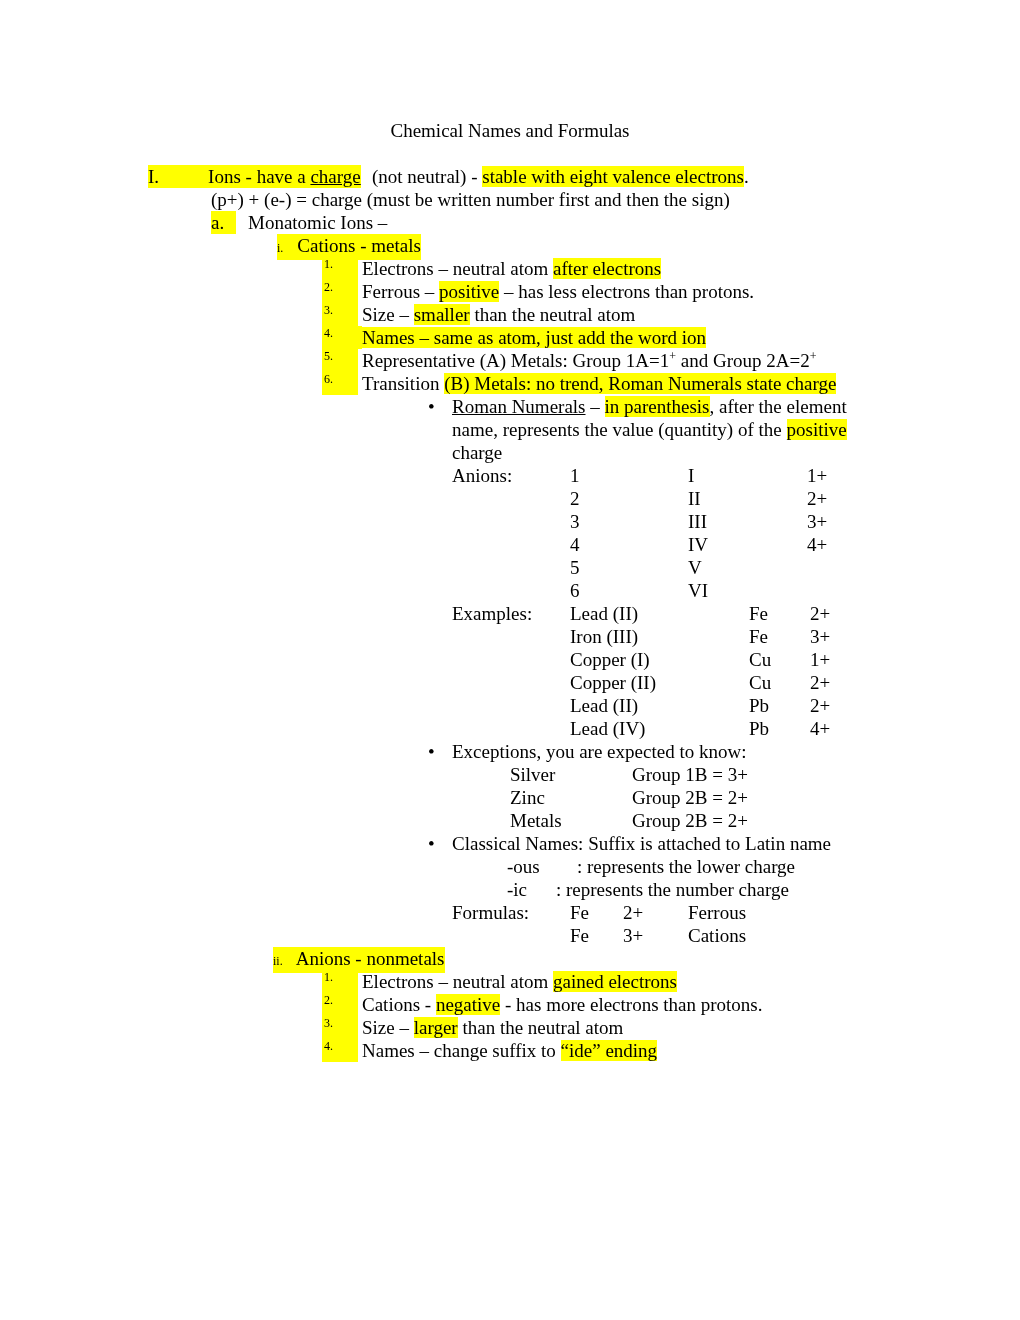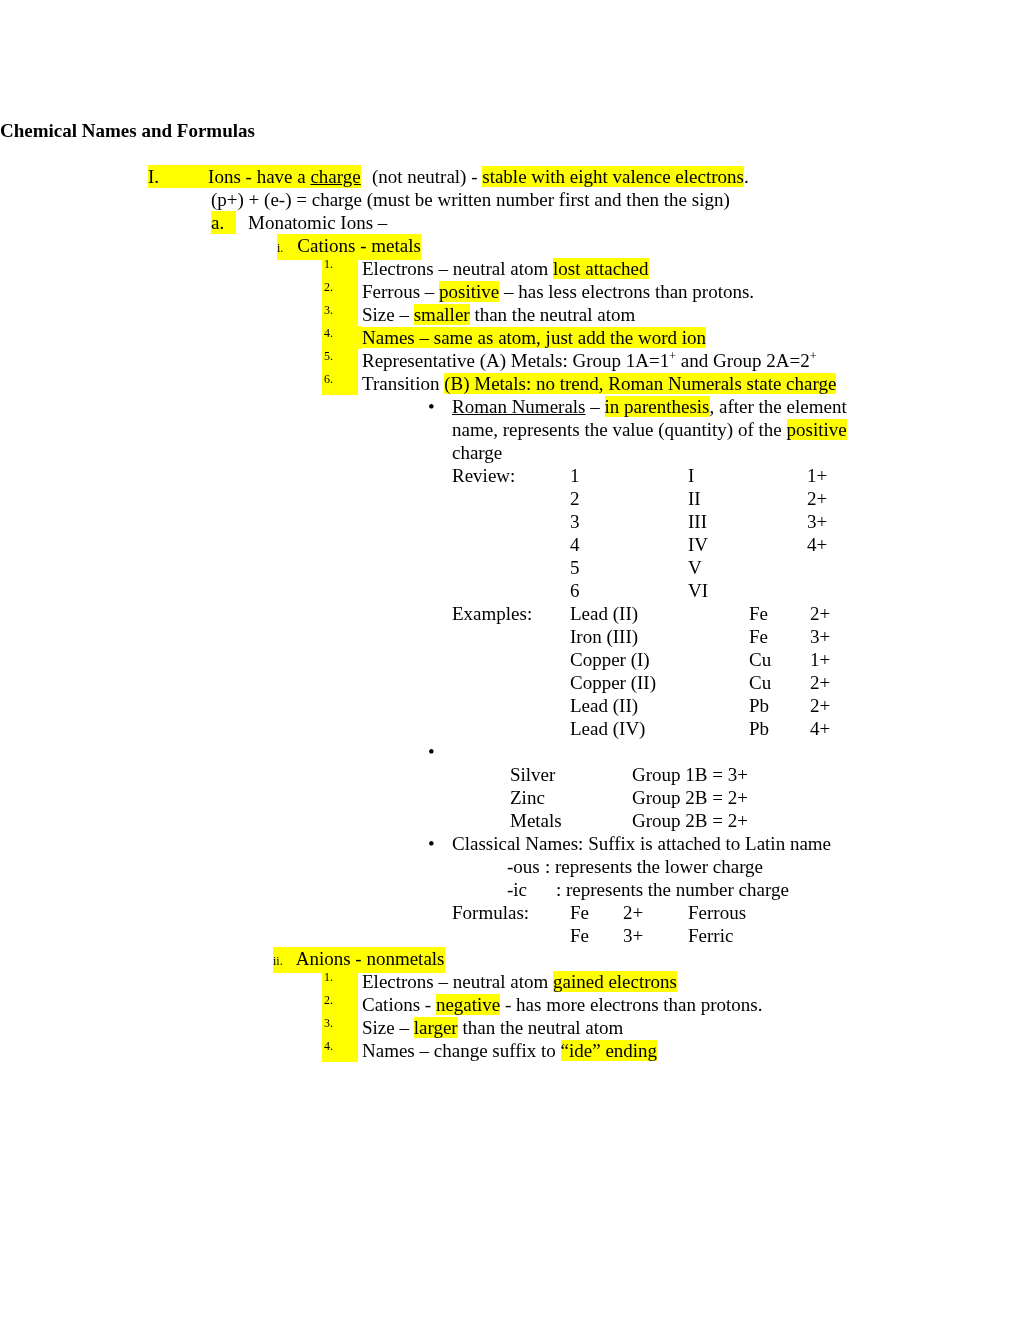--- a/index.html
+++ b/index.html
@@ -1,19 +1,19 @@
 <!DOCTYPE html>
 <html><head>
 <meta charset="utf-8">
 <style>
   html,body{margin:0;padding:0;background:#ffffff;}
   .page{position:relative;width:1020px;height:1320px;background:#ffffff;overflow:hidden;
         font-family:"Liberation Serif",serif;font-size:19px;line-height:23px;color:#000000;}
   .content{position:absolute;top:119px;left:0;width:100%;}
-  .title-line{height:23px;font-weight:bold;}
+  .title-line{height:23px;text-align:center;font-weight:normal;}
   .sp{height:23px;}
   .line{position:relative;height:23px;white-space:nowrap;}
   .at{position:absolute;top:0;}
   .hl{background:#ffff00;}
   .ul{text-decoration:underline;}
   .gap{display:inline-block;height:1px;}
   .numbar{position:absolute;left:322px;top:0;width:36px;height:23px;background:#ffff00;}
   .numbar.wide{width:40px;}
   .num{position:absolute;left:2px;top:0;font-size:12px;line-height:14px;}
   .sm{font-size:12px;}
@@ -45,21 +45,21 @@
     </div>
 
     <div class="line">
       <span class="at hl" style="left:277px"><span class="sm">i.</span><span class="gap" style="width:14px"></span><span>Cations - metals</span></span>
     </div>
 
     <div class="line">
       <span class="numbar">
           <span class="num">1.</span>
         </span>
-      <span class="at" style="left:362px"><span>Electrons – neutral atom </span><span class="hl">lost attached</span></span>
+      <span class="at" style="left:362px"><span>Electrons – neutral atom </span><span class="hl">after electrons</span></span>
     </div>
 
     <div class="line">
       <span class="numbar">
           <span class="num">2.</span>
         </span>
       <span class="at" style="left:362px"><span>Ferrous – </span><span class="hl">positive</span><span> – has less electrons than protons.</span></span>
     </div>
 
     <div class="line">
@@ -95,21 +95,21 @@
       <span class="at" style="left:452px"><span class="ul">Roman Numerals</span><span> – </span><span class="hl">in parenthesis</span><span>, after the element</span></span>
     </div>
     <div class="line">
       <span class="at" style="left:452px"><span>name, represents the value (quantity) of the </span><span class="hl">positive</span></span>
     </div>
     <div class="line">
       <span class="at" style="left:452px">charge</span>
     </div>
 
     <div class="line">
-      <span class="at" style="left:452px">Review:</span>
+      <span class="at" style="left:452px">Anions:</span>
       <span class="at" style="left:570px">1</span>
       <span class="at" style="left:688px">I</span>
       <span class="at" style="left:807px">1+</span>
     </div>
     <div class="line">
       <span class="at" style="left:570px">2</span>
       <span class="at" style="left:688px">II</span>
       <span class="at" style="left:807px">2+</span>
     </div>
     <div class="line">
@@ -158,56 +158,57 @@
       <span class="at" style="left:810px">2+</span>
     </div>
     <div class="line">
       <span class="at" style="left:570px">Lead (IV)</span>
       <span class="at" style="left:749px">Pb</span>
       <span class="at" style="left:810px">4+</span>
     </div>
 
     <div class="line">
       <span class="at" style="left:428px">•</span>
+      <span class="at" style="left:452px">Exceptions, you are expected to know:</span>
     </div>
     <div class="line">
       <span class="at" style="left:510px">Silver</span>
       <span class="at" style="left:632px">Group 1B = 3+</span>
     </div>
     <div class="line">
       <span class="at" style="left:510px">Zinc</span>
       <span class="at" style="left:632px">Group 2B = 2+</span>
     </div>
     <div class="line">
       <span class="at" style="left:510px">Metals</span>
       <span class="at" style="left:632px">Group 2B = 2+</span>
     </div>
 
     <div class="line">
       <span class="at" style="left:428px">•</span>
       <span class="at" style="left:452px">Classical Names: Suffix is attached to Latin name</span>
     </div>
     <div class="line">
       <span class="at" style="left:507px">-ous</span>
-      <span class="at" style="left:545px">: represents the lower charge</span>
+      <span class="at" style="left:577px">: represents the lower charge</span>
     </div>
     <div class="line">
       <span class="at" style="left:507px">-ic</span>
       <span class="at" style="left:556px">: represents the number charge</span>
     </div>
     <div class="line">
       <span class="at" style="left:452px">Formulas:</span>
       <span class="at" style="left:570px">Fe</span>
       <span class="at" style="left:623px">2+</span>
       <span class="at" style="left:688px">Ferrous</span>
     </div>
     <div class="line">
       <span class="at" style="left:570px">Fe</span>
       <span class="at" style="left:623px">3+</span>
-      <span class="at" style="left:688px">Ferric</span>
+      <span class="at" style="left:688px">Cations</span>
     </div>
 
     <div class="line">
       <span class="at hl" style="left:273px"><span class="sm">ii.</span><span class="gap" style="width:13px"></span><span>Anions - nonmetals</span></span>
     </div>
 
     <div class="line">
       <span class="numbar">
           <span class="num">1.</span>
         </span>

